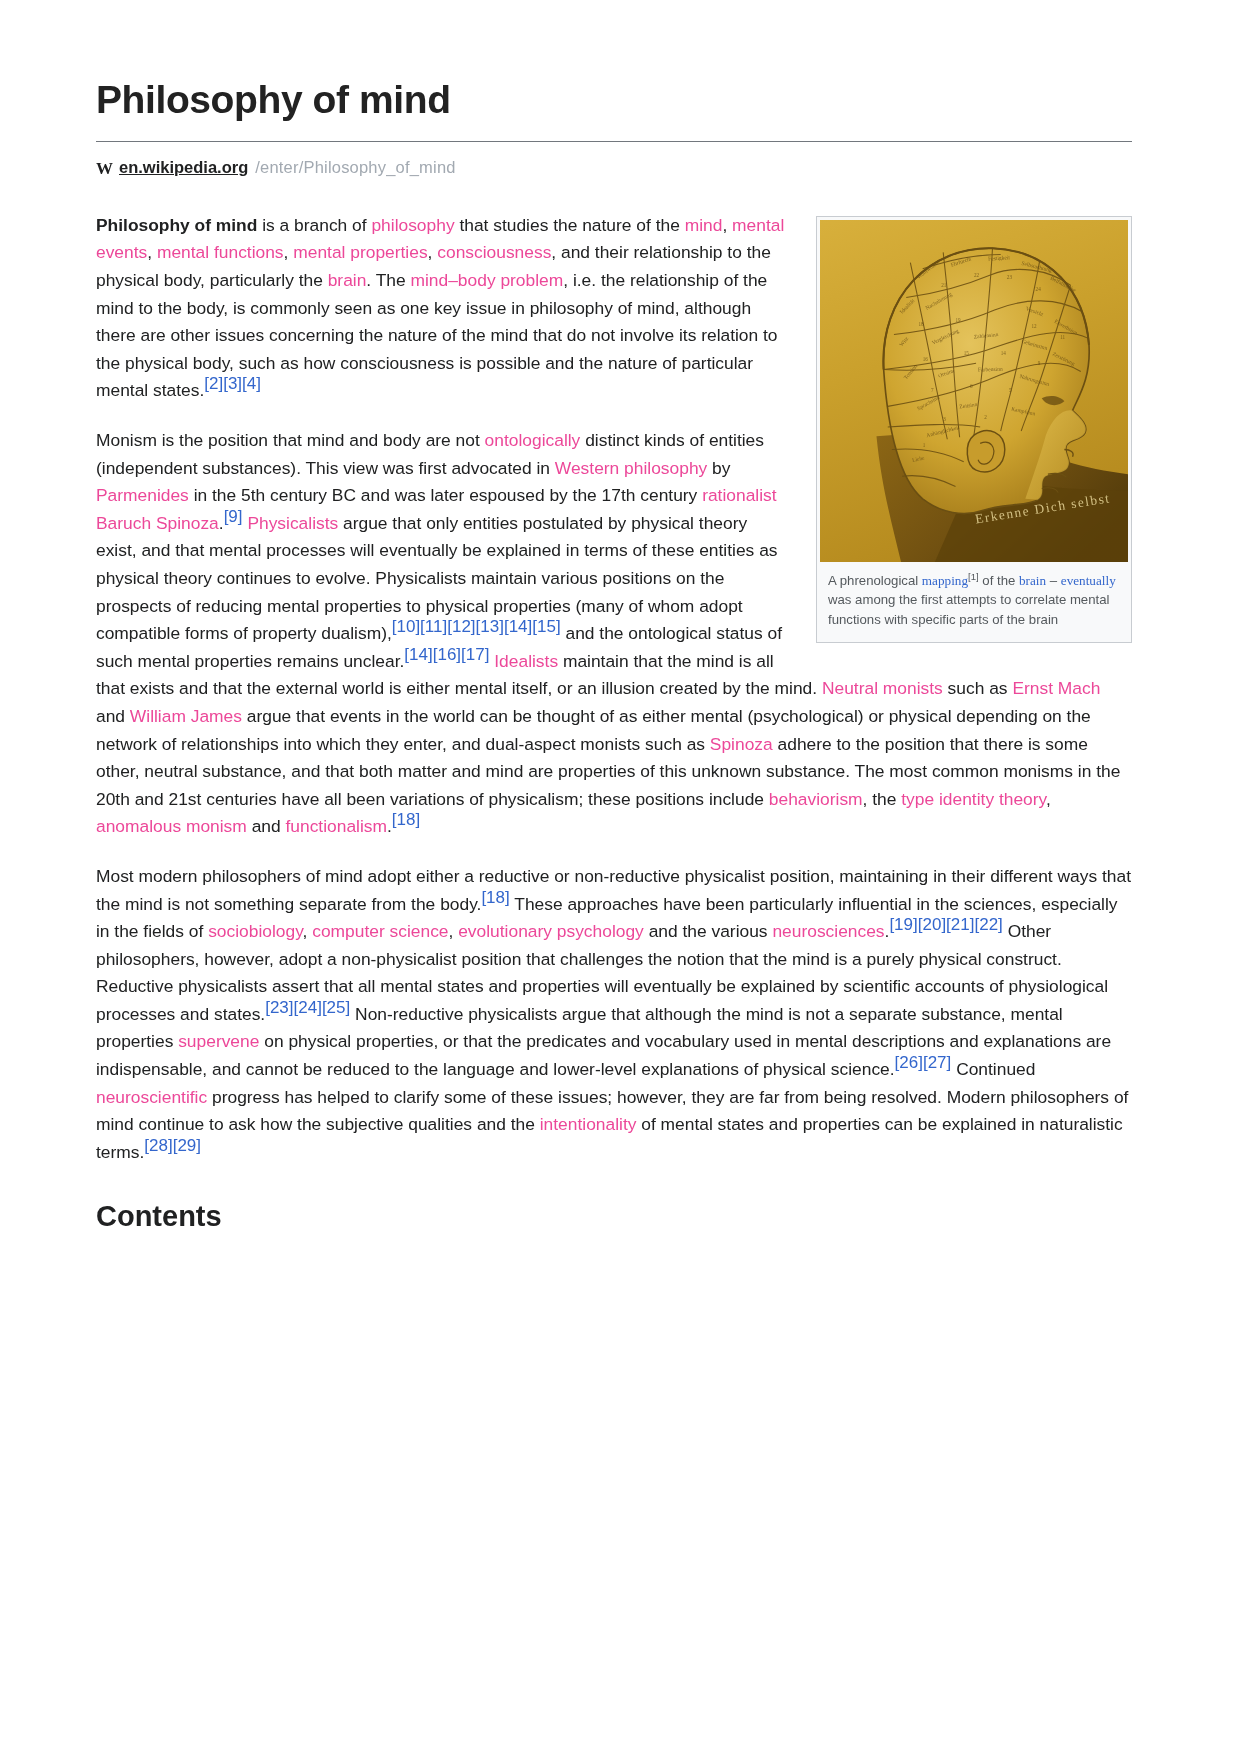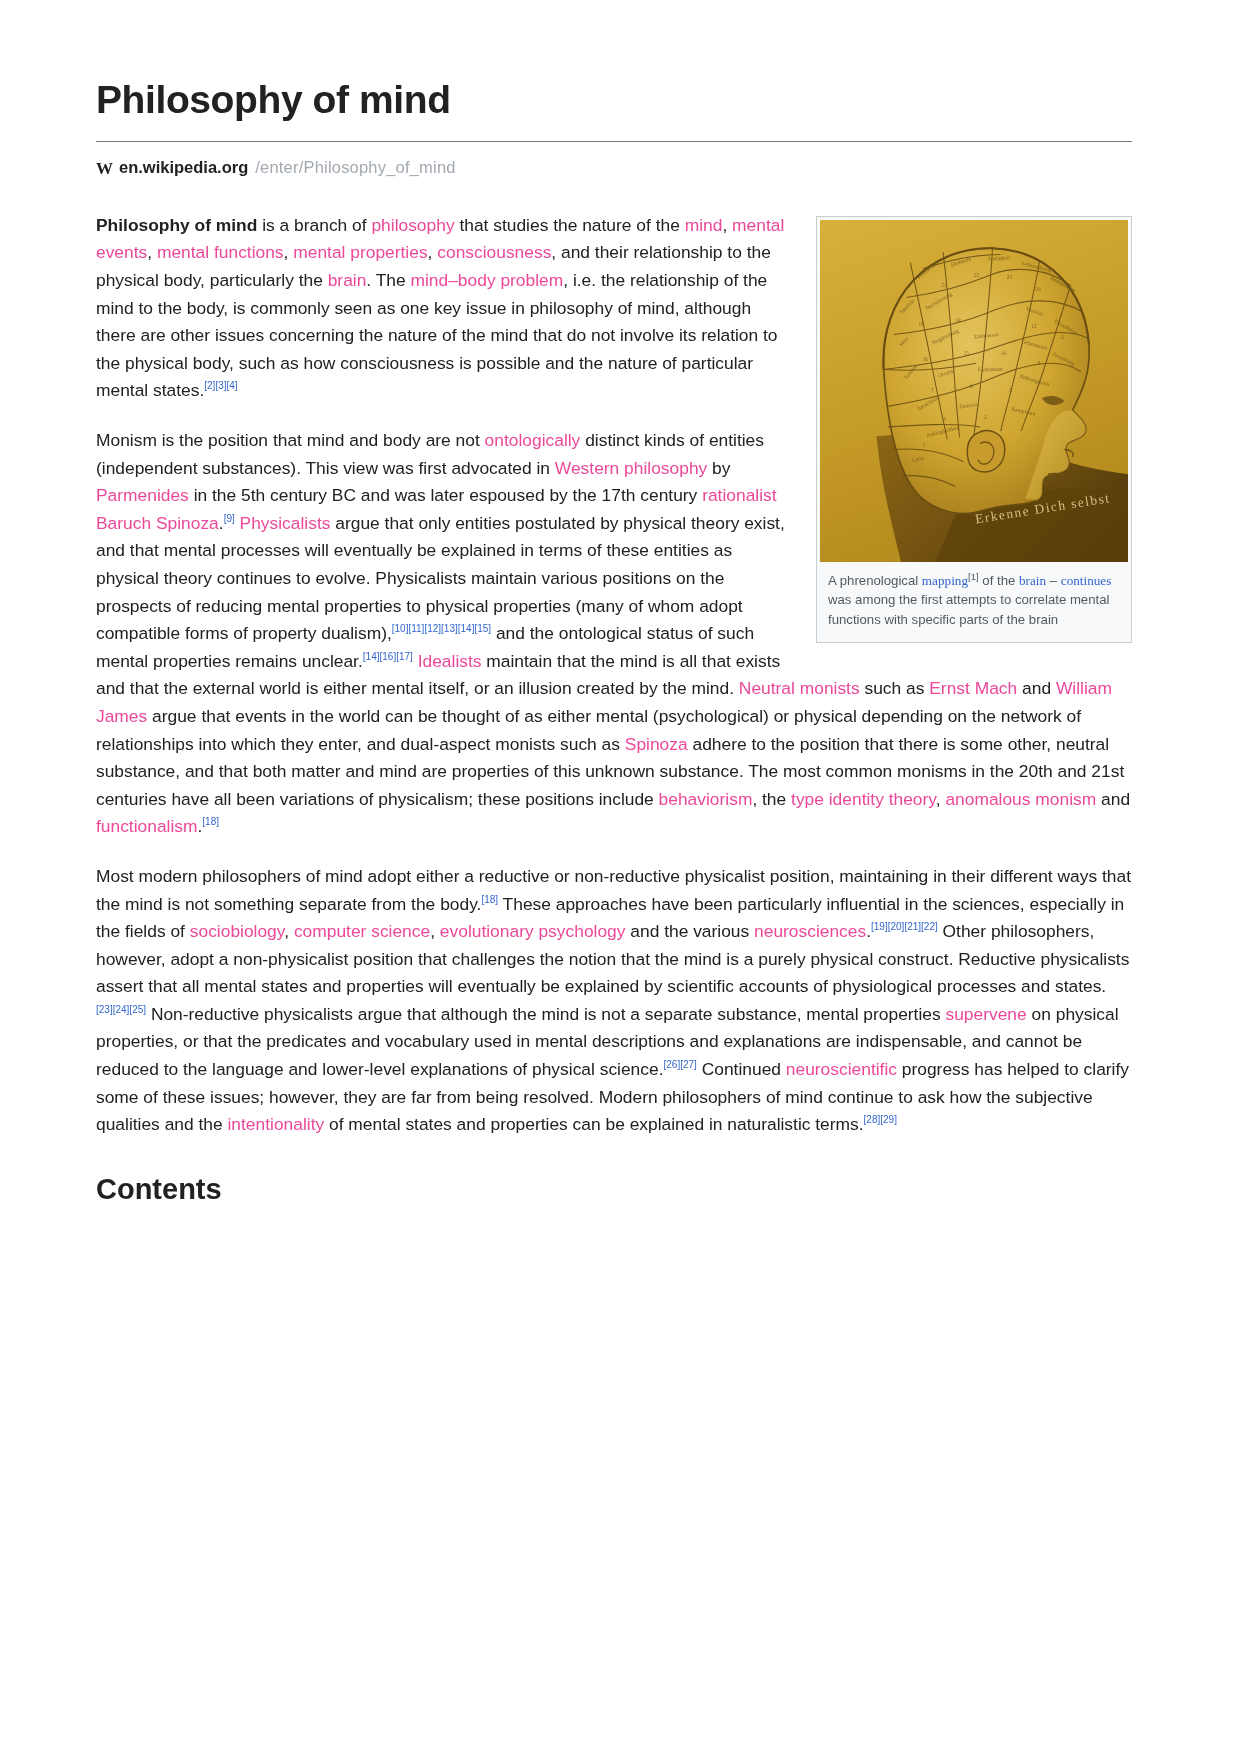--- a/index.html
+++ b/index.html
@@ -41,39 +41,39 @@
   }
   .wiki-logo {
     font-family: "Liberation Serif", serif;
     font-size: 17px;
     font-weight: bold;
     color: #202122;
     letter-spacing: -1px;
     position: relative;
     top: 1px;
   }
-  .url-domain { font-weight: bold; color: #202122; }
+  .url-domain { font-weight: bold; color: #202122; text-decoration: underline; }
   .url-path { color: #a2a9b1; letter-spacing: 0.2px; }
 
   
   p.body {
     font-size: 17.4px;
     line-height: 27.6px;
     margin: 0 0 22px 0;
     color: #202122;
     text-align: left;
   }
   p.body:last-of-type { margin-bottom: 26px; margin-top: 8px; }
   a.lnk {
     color: #ec4899;
     text-decoration: none;
   }
   b.lead { font-weight: bold; }
   sup.ref {
-    font-size: 10px;
+    font-size: 17px;
     line-height: 0;
     vertical-align: super;
     white-space: nowrap;
     text-align: right;
   }
   sup.ref a { color: #3366cc; text-decoration: none; }
 
   
   .figure {
     float: right;
@@ -242,21 +242,21 @@
           <text x="184" y="172">5</text>
             <text x="120" y="200">3</text>
           <text x="160" y="198">2</text>
             <text x="100" y="226">1</text>
         </g>
 
         <path d="M62 150 C58 78 108 30 168 32 C224 34 258 74 262 126" stroke="#6b4f12" stroke-width="2" fill="none"></path>
       </svg>
     </div>
     <div class="figure-caption">
-      <span>A phrenological </span><a class="lnk" href="#">mapping</a><sup>[1]</sup><span> of the </span><a class="lnk" href="#">brain</a><span> – </span><a class="lnk" href="#">continues</a><span> was among the first attempts to correlate mental functions with specific parts of the brain</span>
+      <span>A phrenological </span><a class="lnk" href="#">mapping</a><sup>[1]</sup><span> of the </span><a class="lnk" href="#">brain</a><span> – </span><a class="lnk" href="#">eventually</a><span> was among the first attempts to correlate mental functions with specific parts of the brain</span>
     </div>
   </div>
 
   <p class="body"><b class="lead">Philosophy of mind</b><span> is a branch of </span><a class="lnk" href="#">philosophy</a><span> that studies the nature of the </span><a class="lnk" href="#">mind</a><span>, </span><a class="lnk" href="#">mental events</a><span>, </span><a class="lnk" href="#">mental functions</a><span>, </span><a class="lnk" href="#">mental properties</a><span>, </span><a class="lnk" href="#">consciousness</a><span>, and their relationship to the physical body, particularly the </span><a class="lnk" href="#">brain</a><span>. The </span><a class="lnk" href="#">mind–body problem</a><span>, i.e. the relationship of the mind to the body, is commonly seen as one key issue in philosophy of mind, although there are other issues concerning the nature of the mind that do not involve its relation to the physical body, such as how consciousness is possible and the nature of particular mental states.</span><sup class="ref"><a href="#">[2][3][4]</a></sup></p>
   <p class="body"><span>Monism is the position that mind and body are not </span><a class="lnk" href="#">ontologically</a><span> distinct kinds of entities (independent substances). This view was first advocated in </span><a class="lnk" href="#">Western philosophy</a><span> by </span><a class="lnk" href="#">Parmenides</a><span> in the 5th century BC and was later espoused by the 17th century </span><a class="lnk" href="#">rationalist Baruch Spinoza</a><span>.</span><sup class="ref"><a href="#">[9]</a></sup><span> </span><a class="lnk" href="#">Physicalists</a><span> argue that only entities postulated by physical theory exist, and that mental processes will eventually be explained in terms of these entities as physical theory continues to evolve. Physicalists maintain various positions on the prospects of reducing mental properties to physical properties (many of whom adopt compatible forms of property dualism),</span><sup class="ref"><a href="#">[10][11][12][13][14][15]</a></sup><span> and the ontological status of such mental properties remains unclear.</span><sup class="ref"><a href="#">[14][16][17]</a></sup><span> </span><a class="lnk" href="#">Idealists</a><span> maintain that the mind is all that exists and that the external world is either mental itself, or an illusion created by the mind. </span><a class="lnk" href="#">Neutral monists</a><span> such as </span><a class="lnk" href="#">Ernst Mach</a><span> and </span><a class="lnk" href="#">William James</a><span> argue that events in the world can be thought of as either mental (psychological) or physical depending on the network of relationships into which they enter, and dual-aspect monists such as </span><a class="lnk" href="#">Spinoza</a><span> adhere to the position that there is some other, neutral substance, and that both matter and mind are properties of this unknown substance. The most common monisms in the 20th and 21st centuries have all been variations of physicalism; these positions include </span><a class="lnk" href="#">behaviorism</a><span>, the </span><a class="lnk" href="#">type identity theory</a><span>, </span><a class="lnk" href="#">anomalous monism</a><span> and </span><a class="lnk" href="#">functionalism</a><span>.</span><sup class="ref"><a href="#">[18]</a></sup></p>
   <p class="body"><span>Most modern philosophers of mind adopt either a reductive or non-reductive physicalist position, maintaining in their different ways that the mind is not something separate from the body.</span><sup class="ref"><a href="#">[18]</a></sup><span> These approaches have been particularly influential in the sciences, especially in the fields of </span><a class="lnk" href="#">sociobiology</a><span>, </span><a class="lnk" href="#">computer science</a><span>, </span><a class="lnk" href="#">evolutionary psychology</a><span> and the various </span><a class="lnk" href="#">neurosciences</a><span>.</span><sup class="ref"><a href="#">[19][20][21][22]</a></sup><span> Other philosophers, however, adopt a non-physicalist position that challenges the notion that the mind is a purely physical construct. Reductive physicalists assert that all mental states and properties will eventually be explained by scientific accounts of physiological processes and states.</span><sup class="ref"><a href="#">[23][24][25]</a></sup><span> Non-reductive physicalists argue that although the mind is not a separate substance, mental properties </span><a class="lnk" href="#">supervene</a><span> on physical properties, or that the predicates and vocabulary used in mental descriptions and explanations are indispensable, and cannot be reduced to the language and lower-level explanations of physical science.</span><sup class="ref"><a href="#">[26][27]</a></sup><span> Continued </span><a class="lnk" href="#">neuroscientific</a><span> progress has helped to clarify some of these issues; however, they are far from being resolved. Modern philosophers of mind continue to ask how the subjective qualities and the </span><a class="lnk" href="#">intentionality</a><span> of mental states and properties can be explained in naturalistic terms.</span><sup class="ref"><a href="#">[28][29]</a></sup></p>
 
   <h2 class="contents-heading">Contents</h2>
 
 </div>

